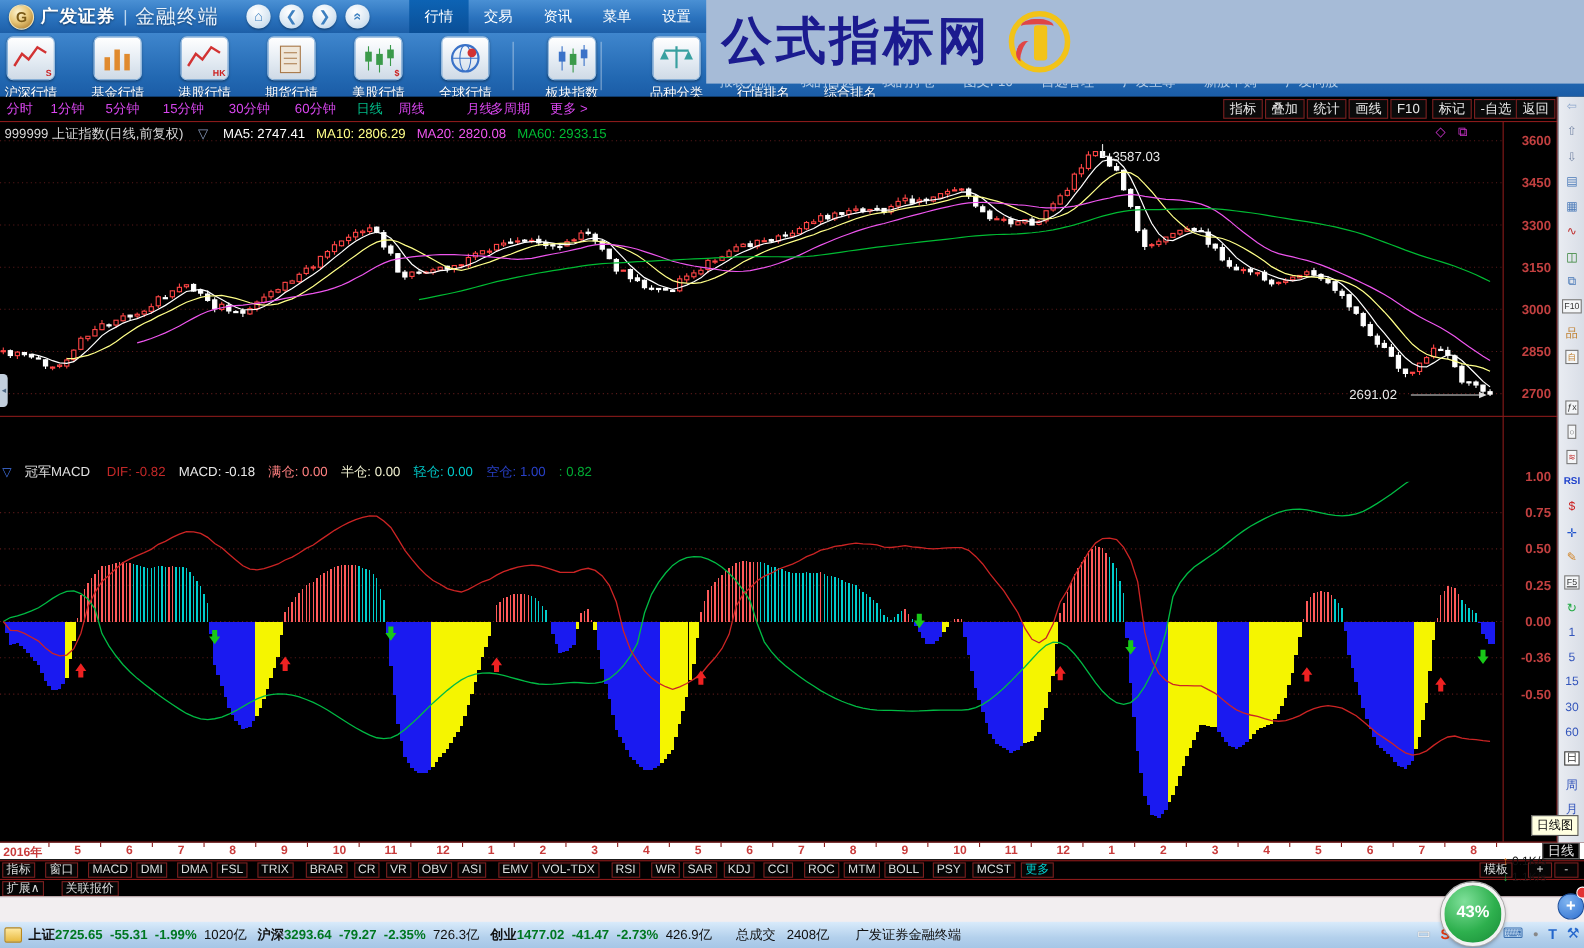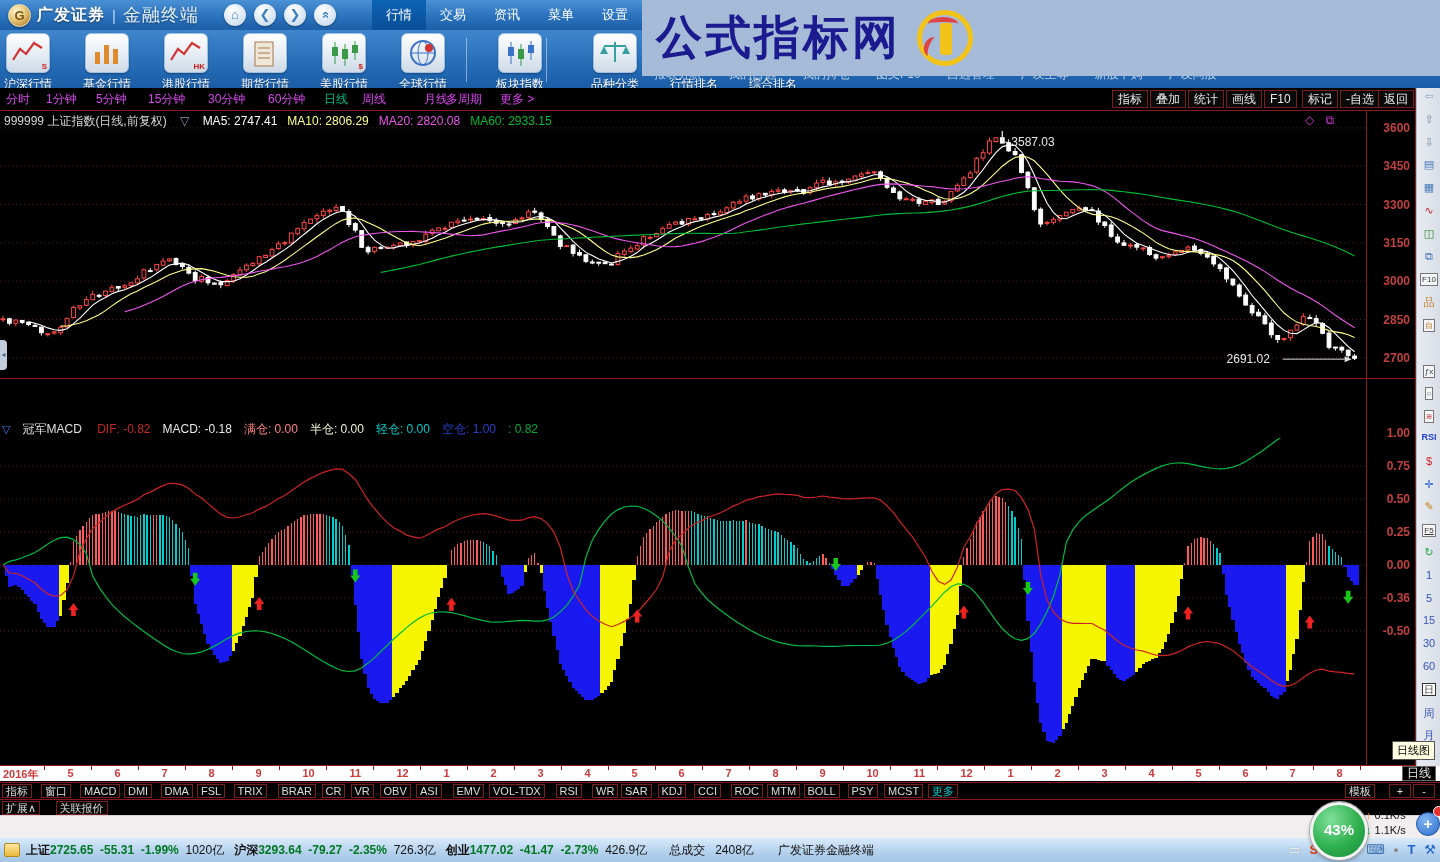--- a/index.html
+++ b/index.html
@@ -79,21 +79,21 @@
   .sseg{margin-right:10px;white-space:nowrap;}
   .green{color:#007722;font-weight:bold;}
   .folder-ic{width:14px;height:12px;background:linear-gradient(#ffe9a0,#e8b93e);border:1px solid #b8871c;border-radius:2px;margin:0 6px 0 4px;}
   .tray{position:absolute;right:4px;top:840px;display:flex;gap:9px;align-items:center;z-index:30;}
   .tray span{font-size:13px;font-weight:bold;}
   
   .prog{left:1310px;top:802px;width:52px;height:52px;border-radius:50%;z-index:40;
     background:radial-gradient(circle at 35% 28%,#7fe09a,#2eb04e 55%,#178a36);
     border:3px solid #f2f2f2;box-shadow:0 0 0 1px #aaa,0 2px 4px rgba(0,0,0,.35);
     color:#fff;font-size:15px;font-weight:bold;text-align:center;line-height:50px;}
-  .speeds{left:1366px;top:808px;z-index:40;font-size:11px;color:#111;line-height:15px;white-space:nowrap;}
+  .speeds{left:1366px;top:776px;z-index:40;font-size:11px;color:#111;line-height:15px;white-space:nowrap;}
   .up-arr{color:#e07820;font-weight:bold;} .dn-arr{color:#1e9e3e;font-weight:bold;}
   .pluscirc{left:1416px;top:812px;width:22px;height:22px;border-radius:50%;z-index:40;
     background:radial-gradient(circle at 35% 30%,#7fb4f0,#2e6fd0);border:1px solid #1c4f9e;
     color:#fff;font-weight:bold;text-align:center;line-height:21px;font-size:15px;}
   .reddot{left:1433px;top:806px;width:9px;height:9px;border-radius:50%;background:#e23333;border:1px solid #fff;z-index:41;}
   
   .sidebar{left:1416px;top:88px;width:24px;height:678px;background:linear-gradient(90deg,#e9ecf2,#d8dde6);
     border-left:1px solid #b8bfca;z-index:8;}
   .sbitem{position:absolute;left:0;width:24px;text-align:center;font-size:11px;cursor:default;}
   .sbitem .bx{display:inline-block;border:1px solid #777;background:#f4f6f8;font-size:8px;padding:0 1px;line-height:11px;}

